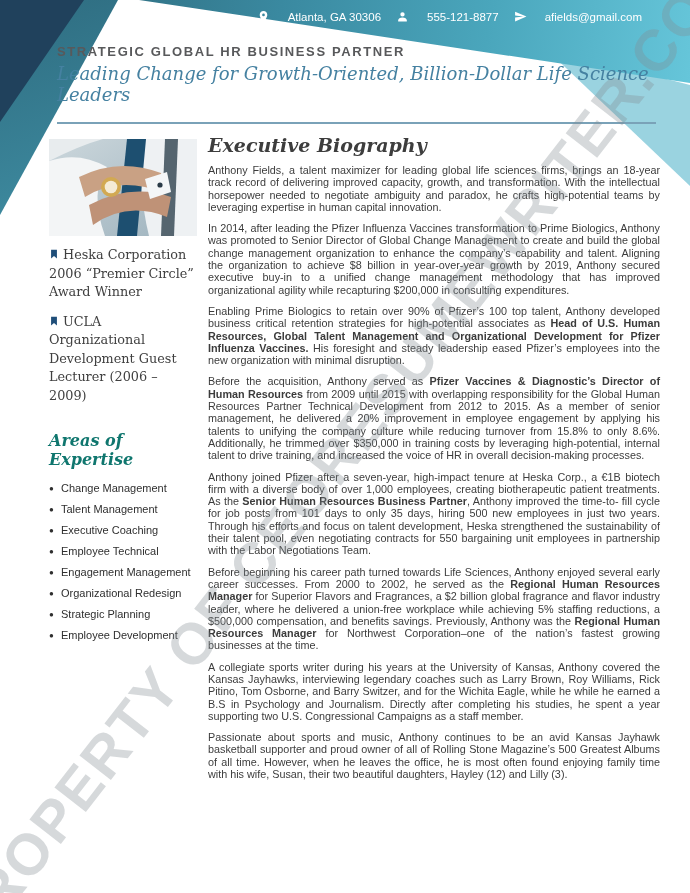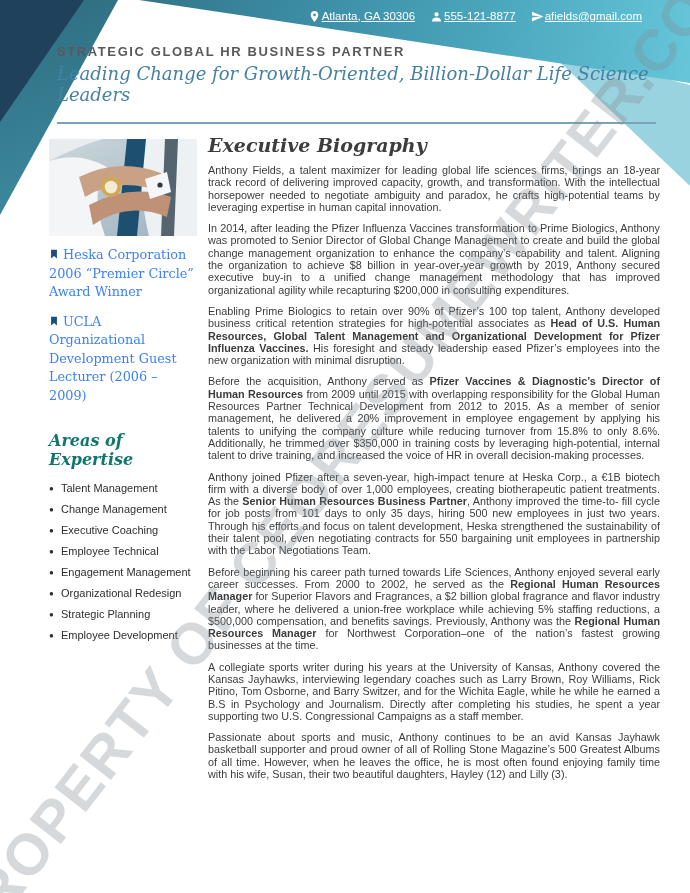--- a/index.html
+++ b/index.html
@@ -15,39 +15,39 @@
         background:#9ad3e0;clip-path:polygon(545px 48px,690px 85px,690px 186px);z-index:0;}
   .left-teal{position:absolute;top:0;left:0;width:200px;height:230px;
         background:linear-gradient(160deg,#2e6c80 0%,#3e8ba0 80%);
         clip-path:polygon(0 0,118px 0,0 215px);z-index:1;}
   .left-navy{position:absolute;top:0;left:0;width:200px;height:150px;
         background:#20415c;clip-path:polygon(0 0,84px 0,0 122px);z-index:2;}
 
   
   .contact-bar{position:absolute;top:4px;right:48px;height:24px;display:flex;gap:15px;
         align-items:center;color:#ffffff;font-size:11.5px;z-index:4;}
-  .contact-item{display:flex;align-items:flex-start;gap:1px;white-space:nowrap;text-decoration:underline;}
+  .contact-item{display:flex;align-items:flex-end;gap:18px;white-space:nowrap;}
   .ci{display:inline-flex;width:13px;height:13px;}
   .ci svg{width:13px;height:13px;fill:#ffffff;}
 
   
   .header-text{position:absolute;left:57px;top:38px;z-index:3;}
   .name-line{font-family:"DejaVu Serif",serif;color:#2e5f7e;font-size:30px;line-height:34px;}
   .name-cred{font-size:14px;letter-spacing:1px;}
   .job-title{margin-top:6px;font-size:13px;letter-spacing:1.6px;color:#58595b;font-weight:bold;}
   .tagline{margin-top:4px;font-family:"DejaVu Serif",serif;font-style:italic;
         font-size:18px;color:#4581a1;}
   .rule{position:absolute;left:57px;top:122px;width:599px;border-top:2px solid #7aa2b8;z-index:3;}
 
   
   .sidebar{position:absolute;left:49px;top:139px;width:148px;z-index:3;}
   .photo{width:148px;height:97px;display:block;}
   .awards{margin-top:10px;}
   .award{font-family:"DejaVu Serif",serif;font-size:12.8px;line-height:18.5px;
-        color:#3b82f6;margin-bottom:11px;}
+        color:#404040;margin-bottom:11px;}
   .award .bm{display:inline-block;width:10px;height:12px;margin-right:4px;vertical-align:-1px;}
   .award .bm svg{width:10px;height:12px;fill:#1f4e79;}
   .expertise-heading{margin-top:26px;font-family:"DejaVu Serif",serif;font-style:italic;
         font-weight:bold;font-size:16px;color:#0f766e;}
   ul.expertise{list-style:none;margin:9px 0 0 0;padding:0;}
   ul.expertise li{font-size:11px;color:#2f2f2f;line-height:21px;padding-left:12px;position:relative;}
   ul.expertise li::before{content:"\25CF";position:absolute;left:0;top:0;font-size:8px;color:#2f2f2f;}
 
   
   .main{position:absolute;left:208px;top:134px;width:452px;z-index:3;}
@@ -135,22 +135,22 @@
         <div class="award"><span class="bm"><svg viewBox="0 0 24 24">
               <path d="M5 2h14v21l-7-6-7 6z"></path>
             </svg></span><span>Heska Corporation 2006 “Premier Circle” Award Winner</span></div>
         <div class="award"><span class="bm"><svg viewBox="0 0 24 24">
               <path d="M5 2h14v21l-7-6-7 6z"></path>
             </svg></span><span>UCLA Organizational Development Guest Lecturer (2006 – 2009)</span></div>
       </div>
 
     <div class="expertise-heading">Areas of Expertise</div>
     <ul class="expertise">
+        <li>Change Management</li>
         <li>Talent Management</li>
-        <li>Change Management</li>
         <li>Executive Coaching</li>
         <li>Employee Technical</li>
         <li>Engagement Management</li>
         <li>Organizational Redesign</li>
         <li>Strategic Planning</li>
         <li>Employee Development</li>
       </ul>
   </div>
 
   <div class="main">

